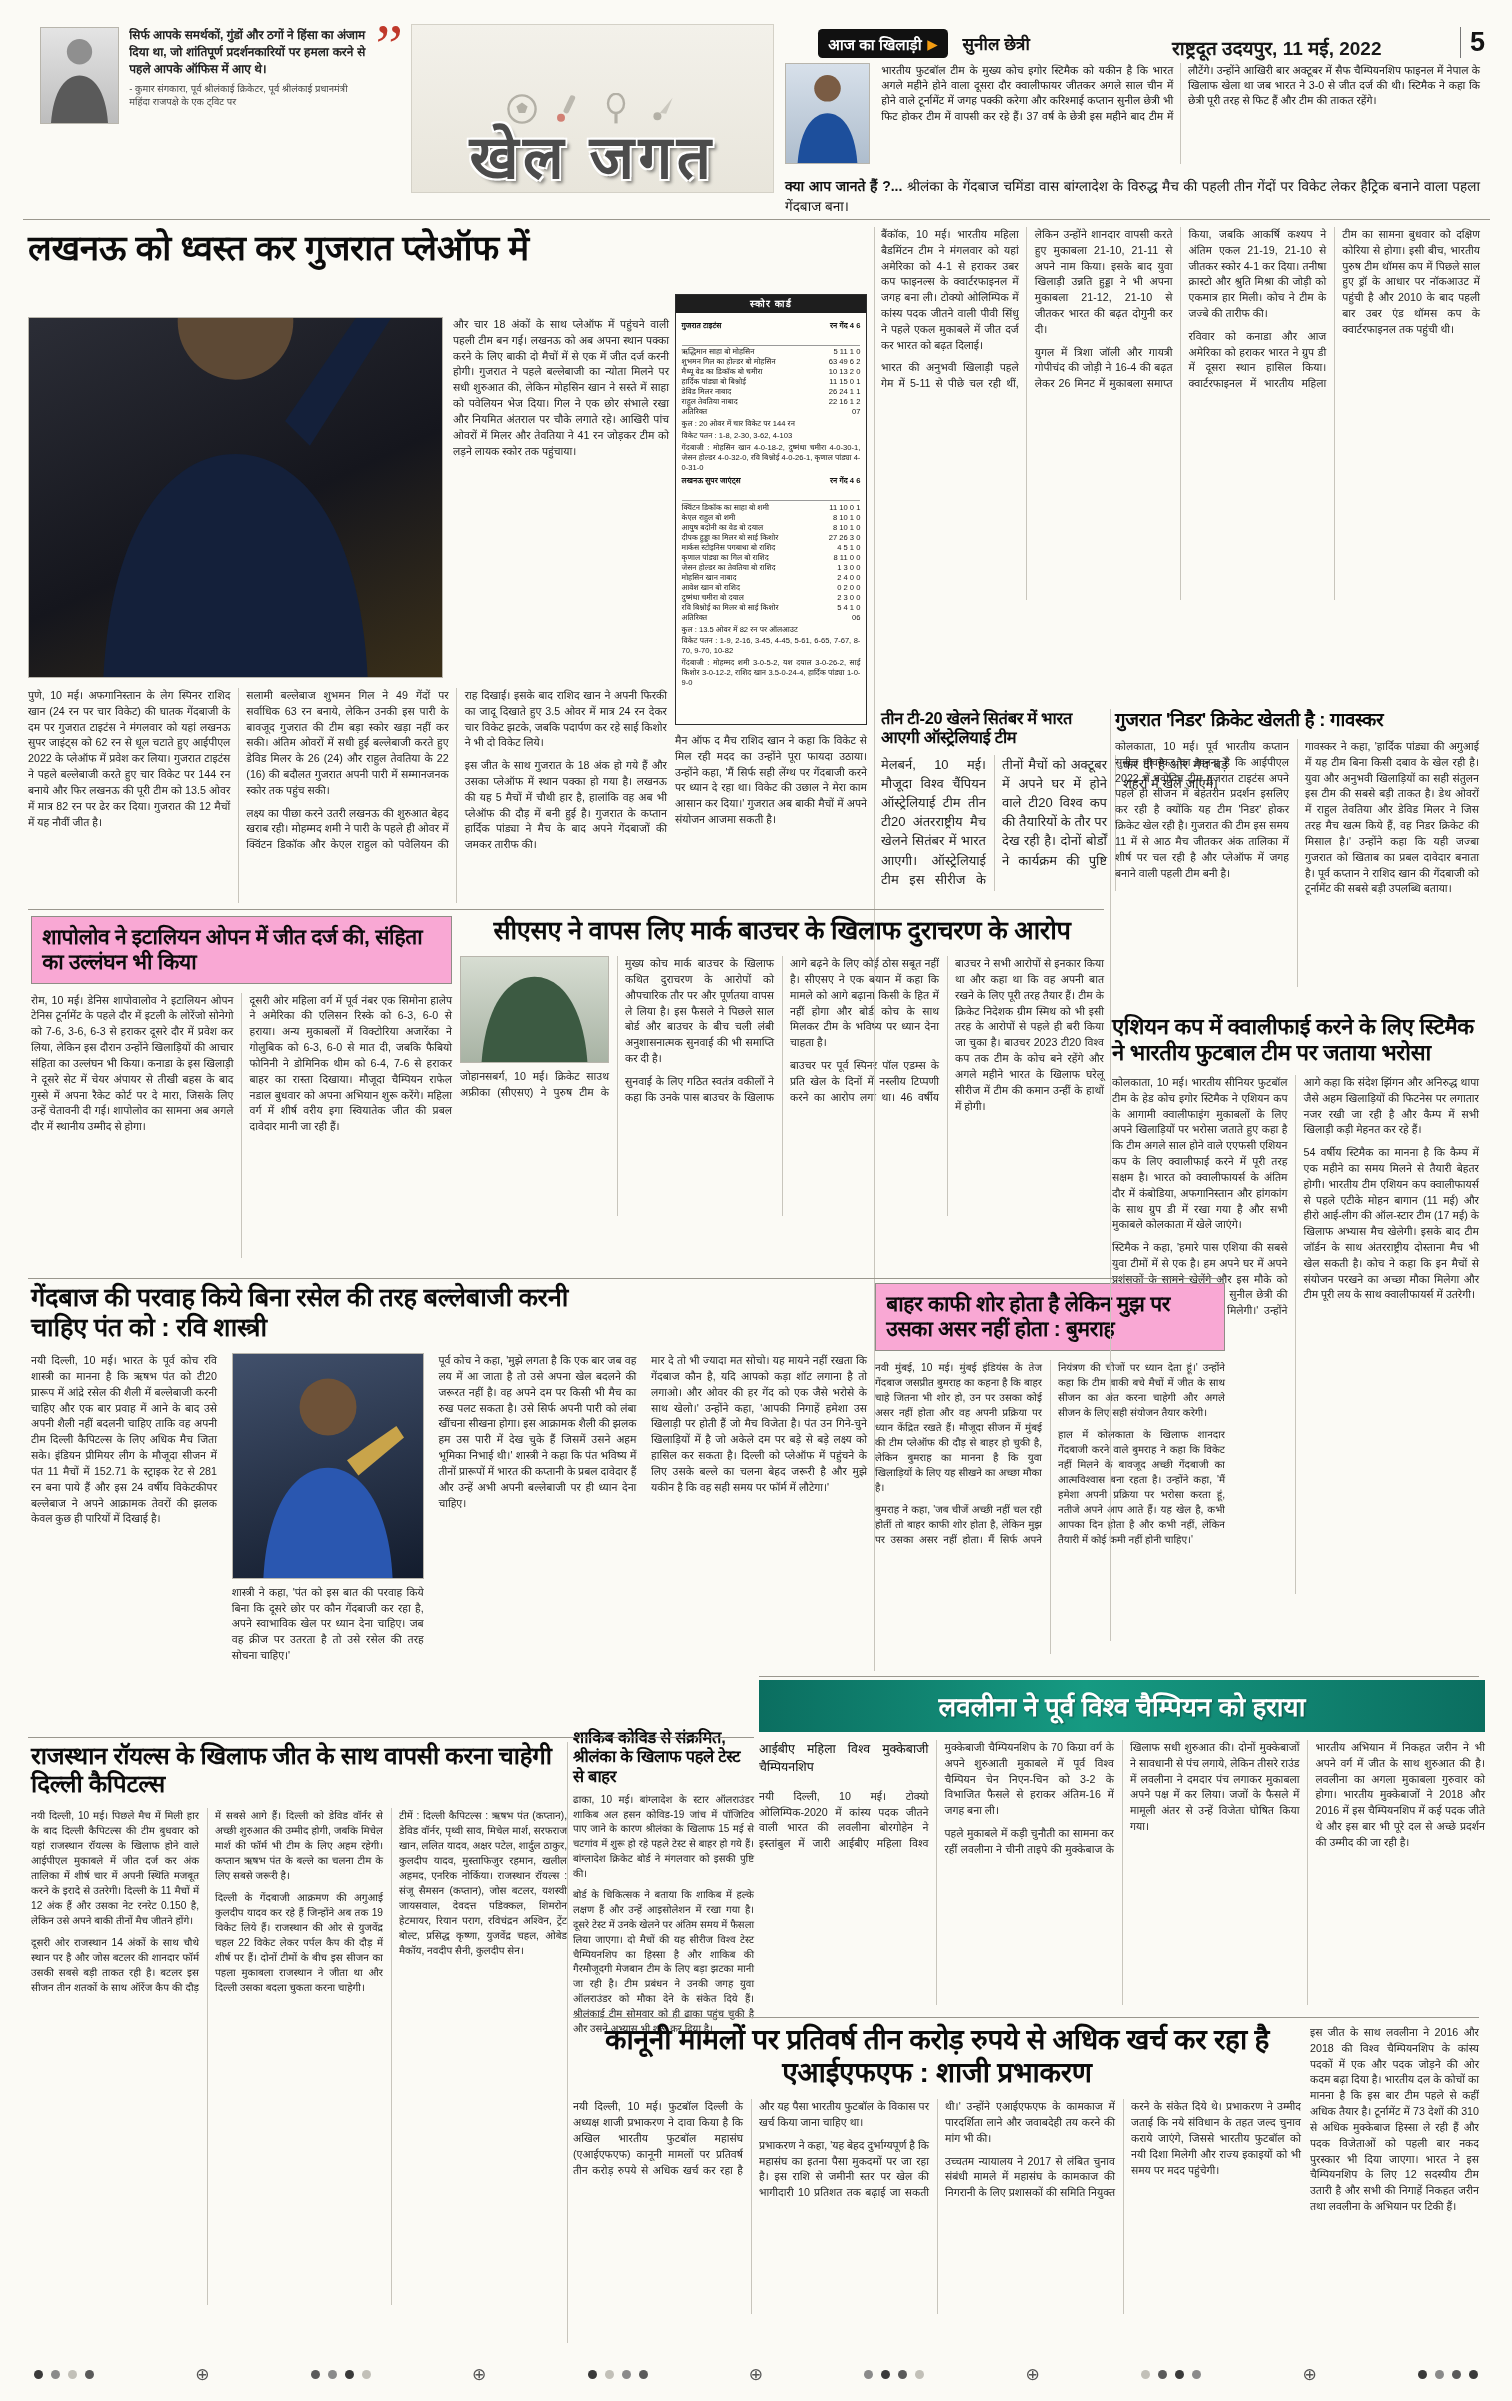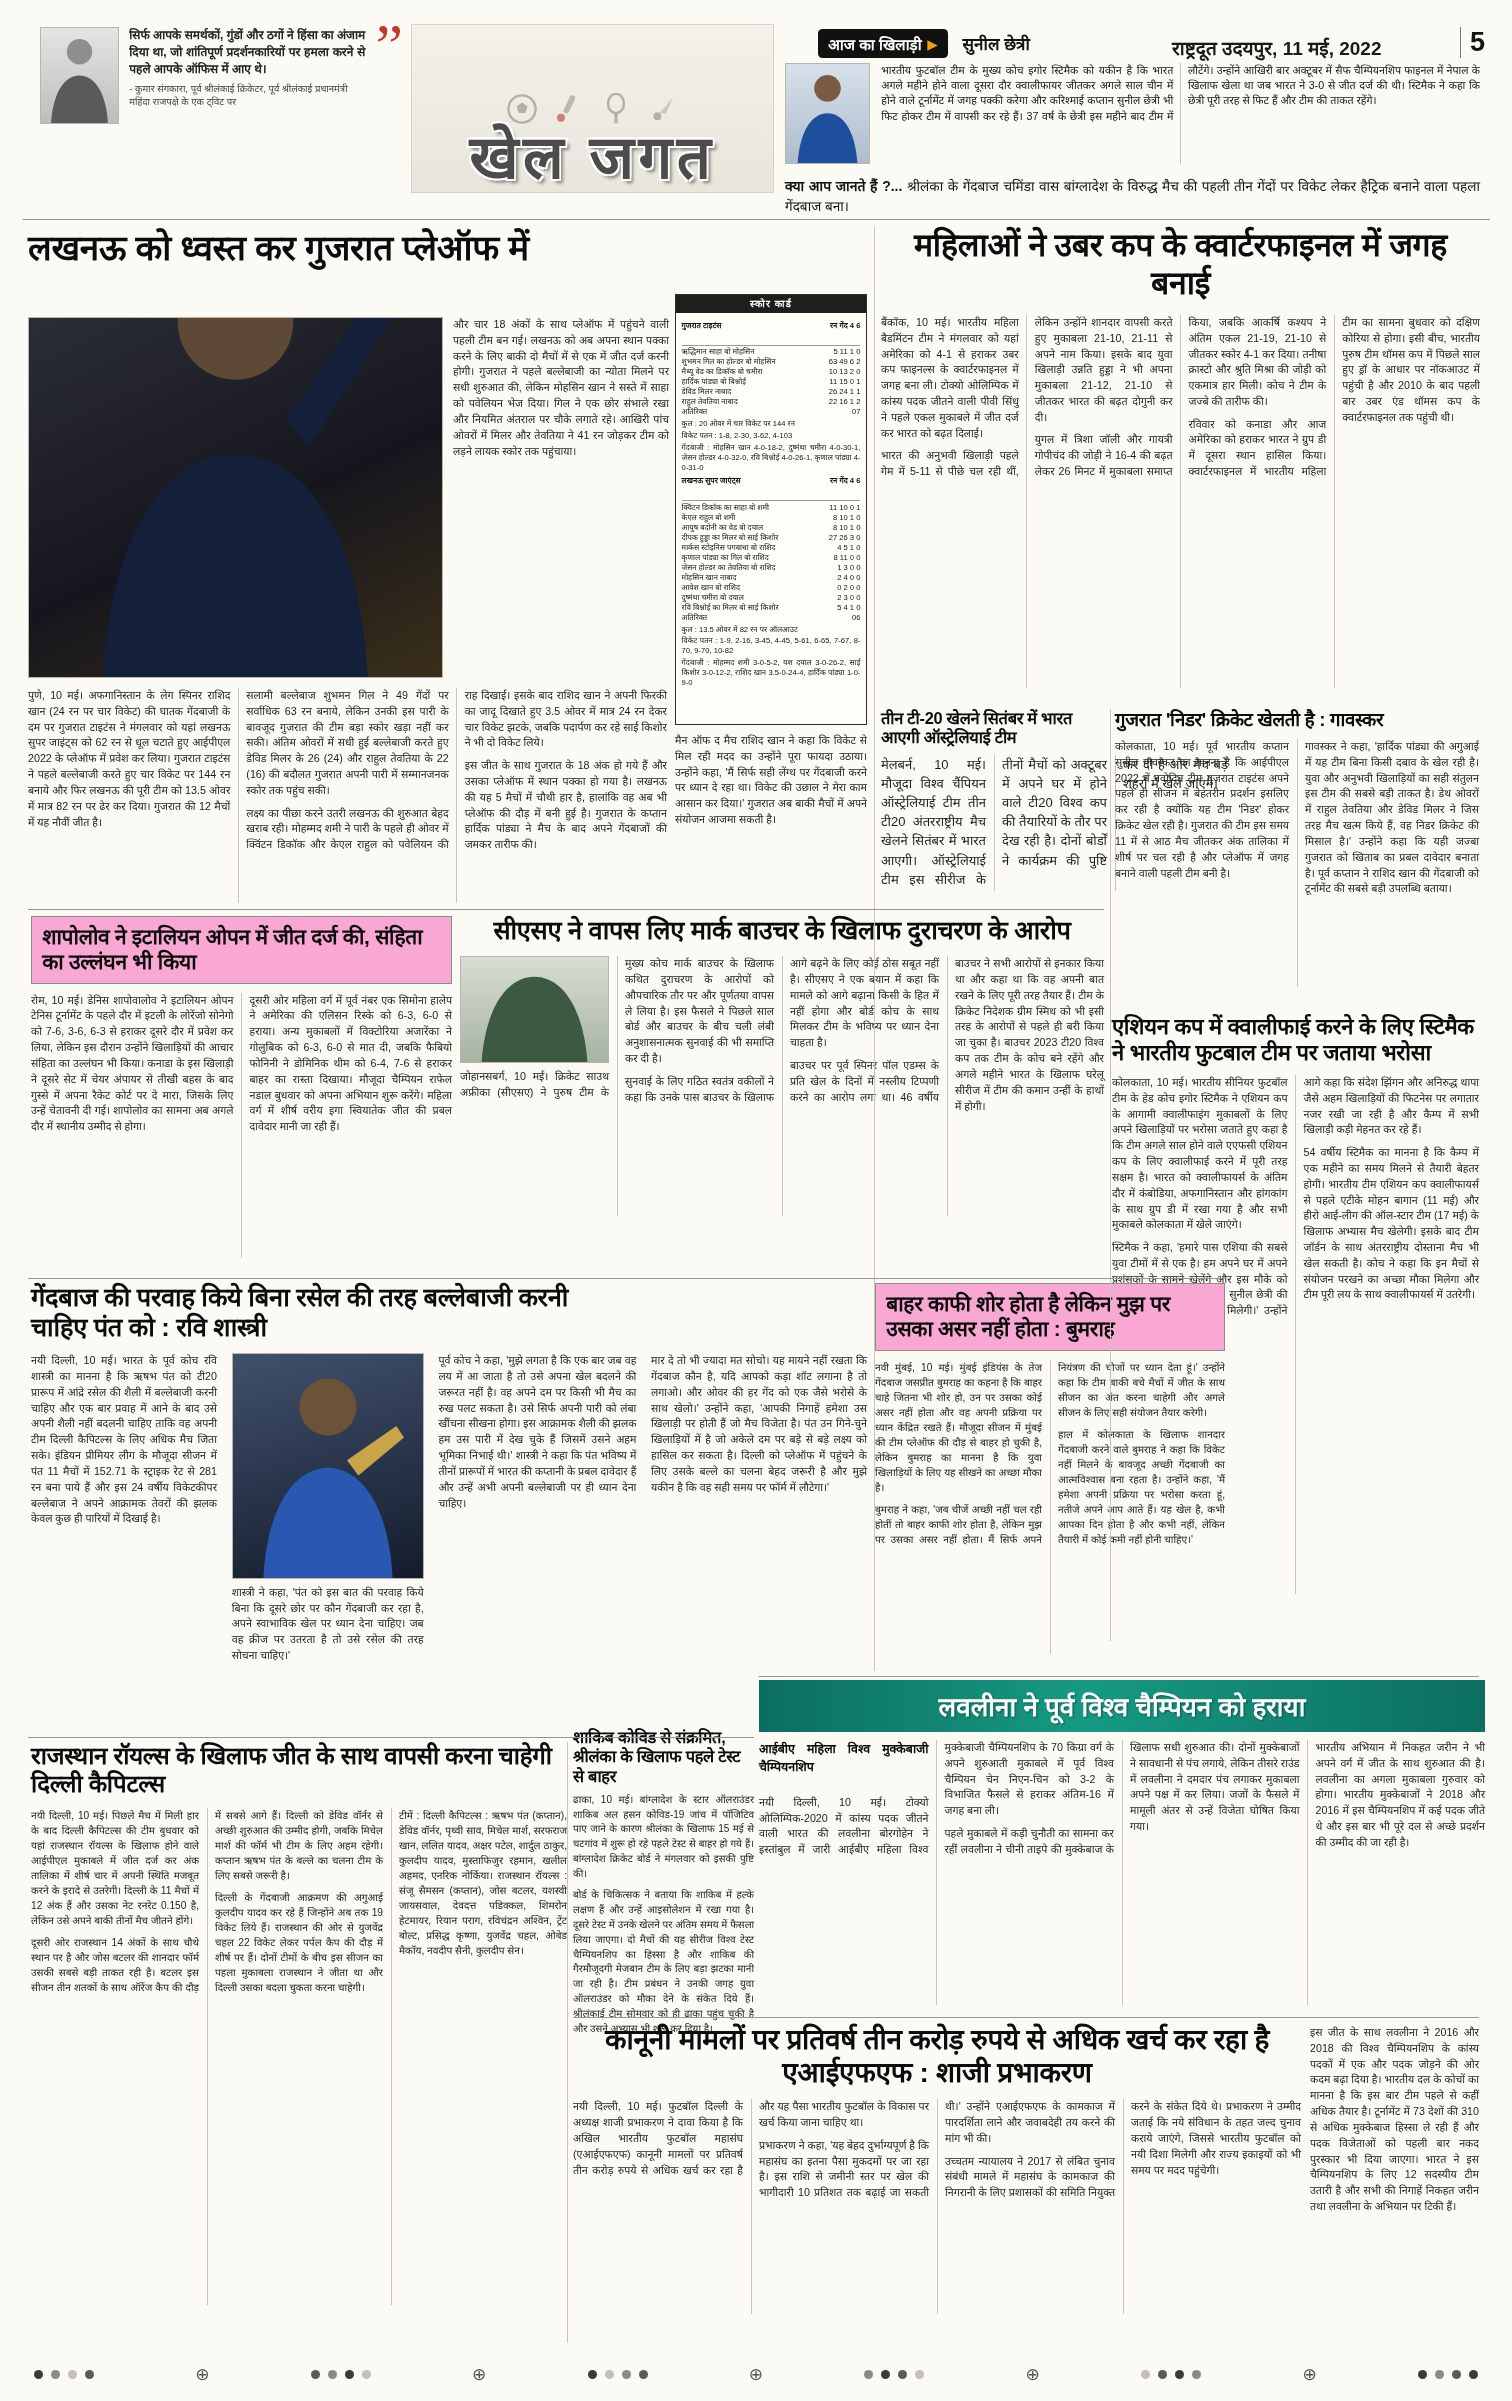--- a/index.html
+++ b/index.html
@@ -50,21 +50,21 @@
   .sc-title{background:#1e1e1e;color:#fff;text-align:center;font-weight:bold;font-size:9.6px;padding:2.8px 0;letter-spacing:1.1px}
   .sc-inner{padding:4px 5.6px 0 5.6px}
   .sc-team{display:flex;justify-content:space-between;font-weight:bold;border-bottom:0.6px solid #9a9a9a;margin:3.4px 0 1.7px 0;padding-bottom:14px}
   .sc-row{display:flex;justify-content:space-between;gap:4.5px}
   .sc-name{flex:1}
   .sc-fig{white-space:nowrap}
   .sc-note{margin-top:1.7px;text-align:justify}
   
   .banner-head{background:linear-gradient(90deg,#0b6e60,#169a82 45%,#0b6e60);color:#fff;text-align:center;
     padding:8px 5.6px;font-size:26px;font-weight:bold;text-shadow:1.1px 1.1px 1.7px rgba(0,0,0,.4)}
-  .subhead{font-weight:bold;font-size:12.4px;margin-bottom:18px;color:#0d0d0d}
+  .subhead{font-weight:normal;font-size:12.4px;margin-bottom:12px;color:#0d0d0d}
   
   .printbar{display:flex;align-items:center;justify-content:space-between;padding:0 34px}
   .dotgrp{display:flex;gap:8px;align-items:center}
   .d{width:9px;height:9px;border-radius:50%;display:inline-block}
   .d1{background:#3a3a3a}.d2{background:#8a8a8a}.d3{background:#c2c0b8}.d4{background:#5a5a5a}
   .reg{font-size:17px;color:#555}
 </style>
 </head>
 <body>
 
@@ -254,21 +254,20 @@
       <p>सलामी बल्लेबाज शुभमन गिल ने 49 गेंदों पर सर्वाधिक 63 रन बनाये, लेकिन उनकी इस पारी के बावजूद गुजरात की टीम बड़ा स्कोर खड़ा नहीं कर सकी। अंतिम ओवरों में सधी हुई बल्लेबाजी करते हुए डेविड मिलर के 26 (24) और राहुल तेवतिया के 22 (16) की बदौलत गुजरात अपनी पारी में सम्मानजनक स्कोर तक पहुंच सकी।</p>
       <p>लक्ष्य का पीछा करने उतरी लखनऊ की शुरुआत बेहद खराब रही। मोहम्मद शमी ने पारी के पहले ही ओवर में क्विंटन डिकॉक और केएल राहुल को पवेलियन की राह दिखाई। इसके बाद राशिद खान ने अपनी फिरकी का जादू दिखाते हुए 3.5 ओवर में मात्र 24 रन देकर चार विकेट झटके, जबकि पदार्पण कर रहे साई किशोर ने भी दो विकेट लिये।</p>
       <p>इस जीत के साथ गुजरात के 18 अंक हो गये हैं और उसका प्लेऑफ में स्थान पक्का हो गया है। लखनऊ की यह 5 मैचों में चौथी हार है, हालांकि वह अब भी प्लेऑफ की दौड़ में बनी हुई है। गुजरात के कप्तान हार्दिक पांड्या ने मैच के बाद अपने गेंदबाजों की जमकर तारीफ की।</p>
     </div>
     <div class="abs body-text" style="left:647px;top:506px;width:192px;height:169px">
       <p>मैन ऑफ द मैच राशिद खान ने कहा कि विकेट से मिल रही मदद का उन्होंने पूरा फायदा उठाया। उन्होंने कहा, 'मैं सिर्फ सही लेंग्थ पर गेंदबाजी करने पर ध्यान दे रहा था। विकेट की उछाल ने मेरा काम आसान कर दिया।' गुजरात अब बाकी मैचों में अपने संयोजन आजमा सकती है।</p>
     </div>
   </section>
 
   <section class="abs" style="left:881px;top:227px;width:599px;height:473px">
-    <h1 class="headline h58 center" style="margin-bottom:12.4px">महिलाओं ने उबर कप के क्वार्टरफाइनल में जगह बनाई</h1>
     <div class="body-text cols-4" style="height:373px">
       <p>बैंकॉक, 10 मई। भारतीय महिला बैडमिंटन टीम ने मंगलवार को यहां अमेरिका को 4-1 से हराकर उबर कप फाइनल्स के क्वार्टरफाइनल में जगह बना ली। टोक्यो ओलिम्पिक में कांस्य पदक जीतने वाली पीवी सिंधु ने पहले एकल मुकाबले में जीत दर्ज कर भारत को बढ़त दिलाई।</p>
       <p>भारत की अनुभवी खिलाड़ी पहले गेम में 5-11 से पीछे चल रही थीं, लेकिन उन्होंने शानदार वापसी करते हुए मुकाबला 21-10, 21-11 से अपने नाम किया। इसके बाद युवा खिलाड़ी उन्नति हुड्डा ने भी अपना मुकाबला 21-12, 21-10 से जीतकर भारत की बढ़त दोगुनी कर दी।</p>
       <p>युगल में त्रिशा जॉली और गायत्री गोपीचंद की जोड़ी ने 16-4 की बढ़त लेकर 26 मिनट में मुकाबला समाप्त किया, जबकि आकर्षि कश्यप ने अंतिम एकल 21-19, 21-10 से जीतकर स्कोर 4-1 कर दिया। तनीषा क्रास्टो और श्रुति मिश्रा की जोड़ी को एकमात्र हार मिली। कोच ने टीम के जज्बे की तारीफ की।</p>
       <p>रविवार को कनाडा और आज अमेरिका को हराकर भारत ने ग्रुप डी में दूसरा स्थान हासिल किया। क्वार्टरफाइनल में भारतीय महिला टीम का सामना बुधवार को दक्षिण कोरिया से होगा। इसी बीच, भारतीय पुरुष टीम थॉमस कप में पिछले साल हुए ड्रॉ के आधार पर नॉकआउट में पहुंची है और 2010 के बाद पहली बार उबर एंड थॉमस कप के क्वार्टरफाइनल तक पहुंची थी।</p>
     </div>
   </section>
 
   <section class="abs" style="left:881px;top:709px;width:226px;height:194px">
     <h1 class="headline h30" style="margin-bottom:6.8px">तीन टी-20 खेलने सितंबर में भारत आएगी ऑस्ट्रेलियाई टीम</h1>

